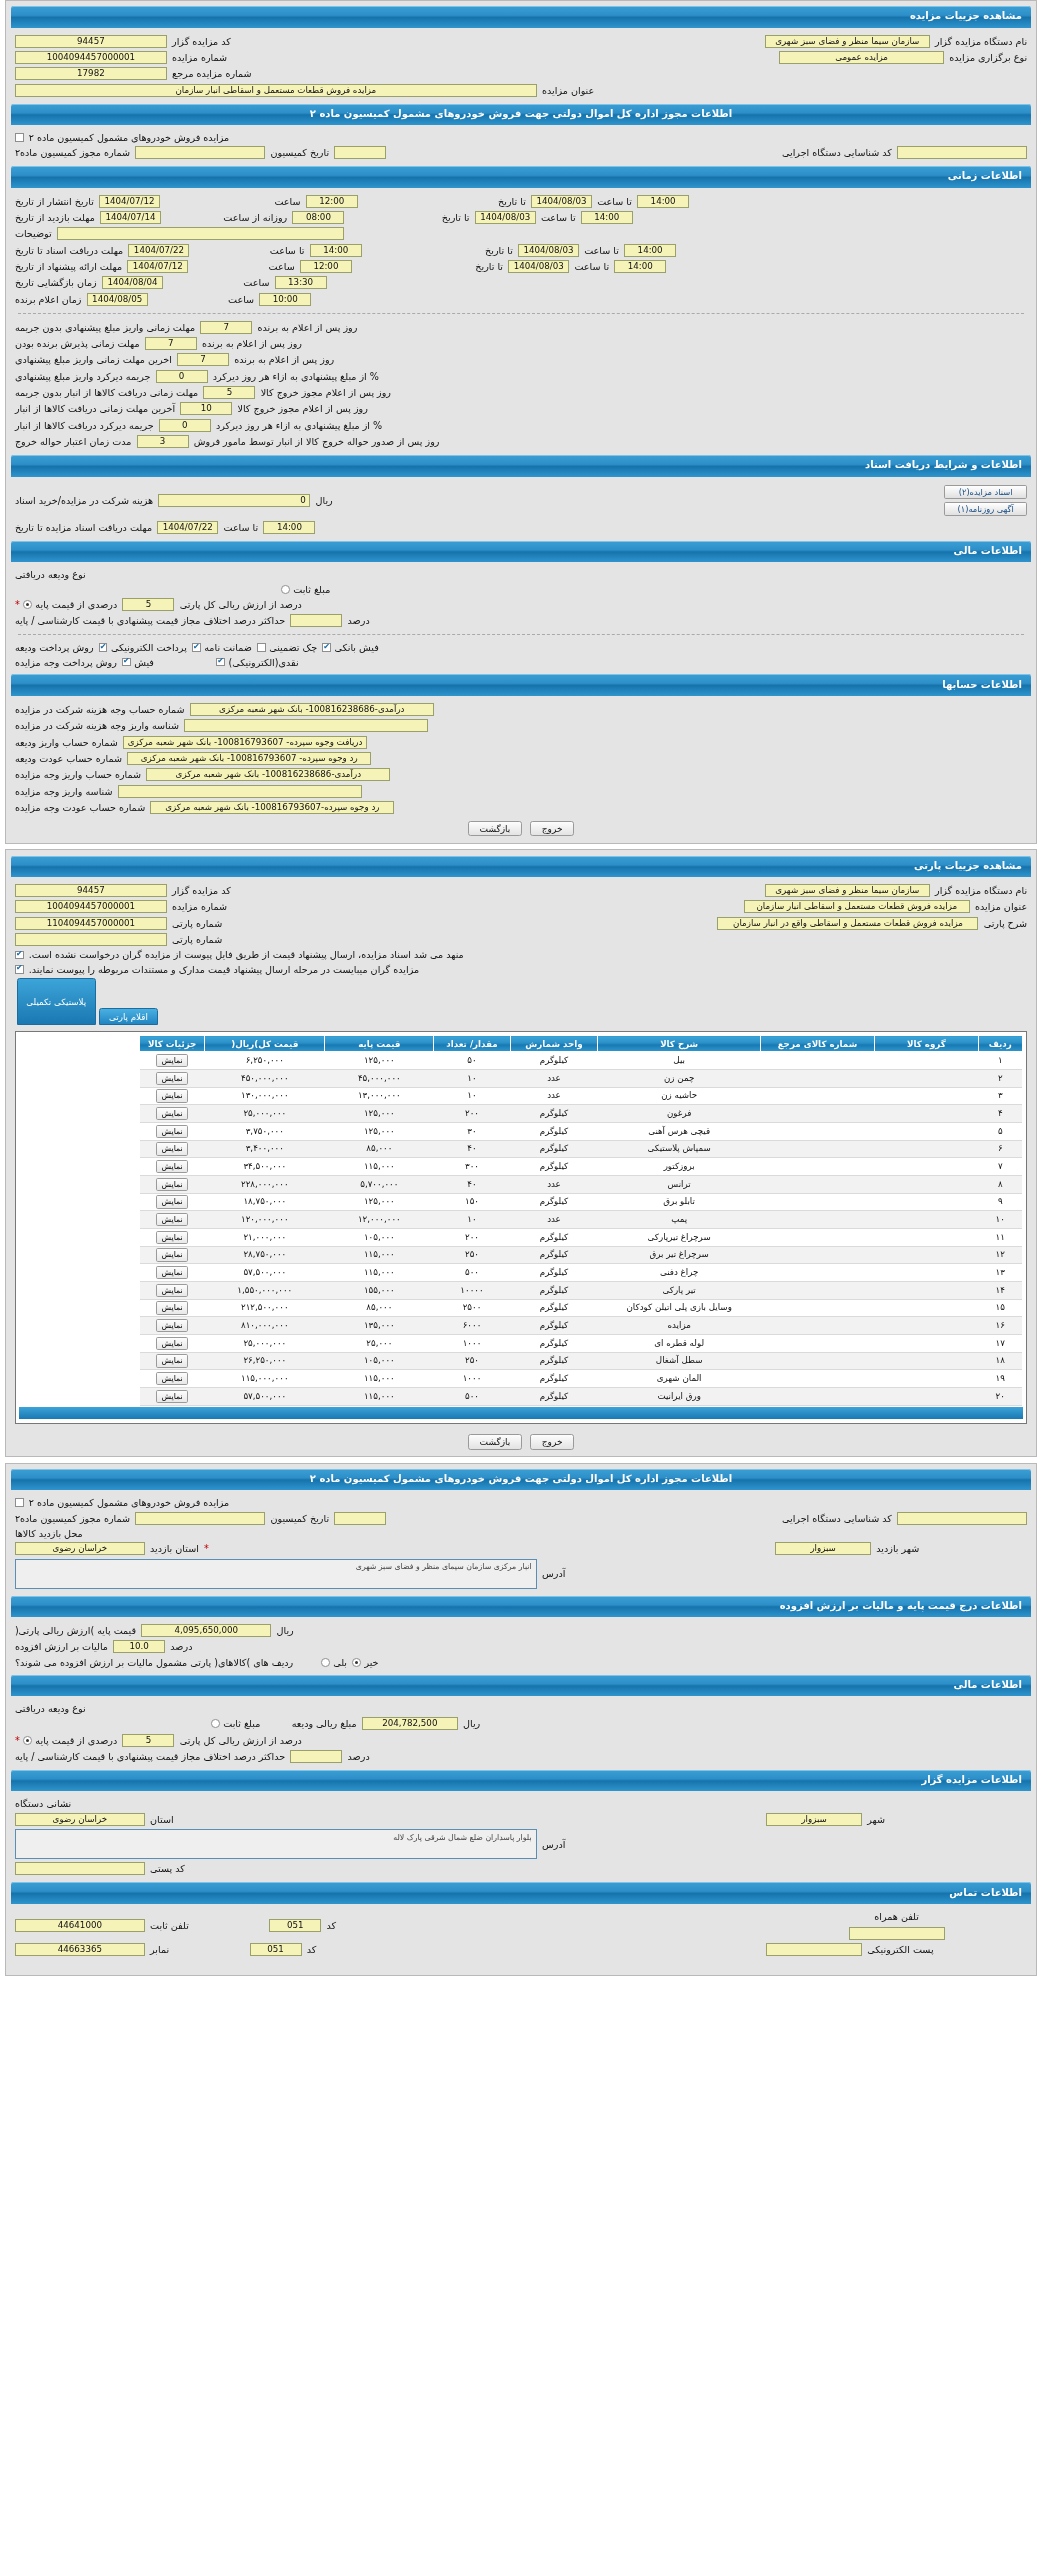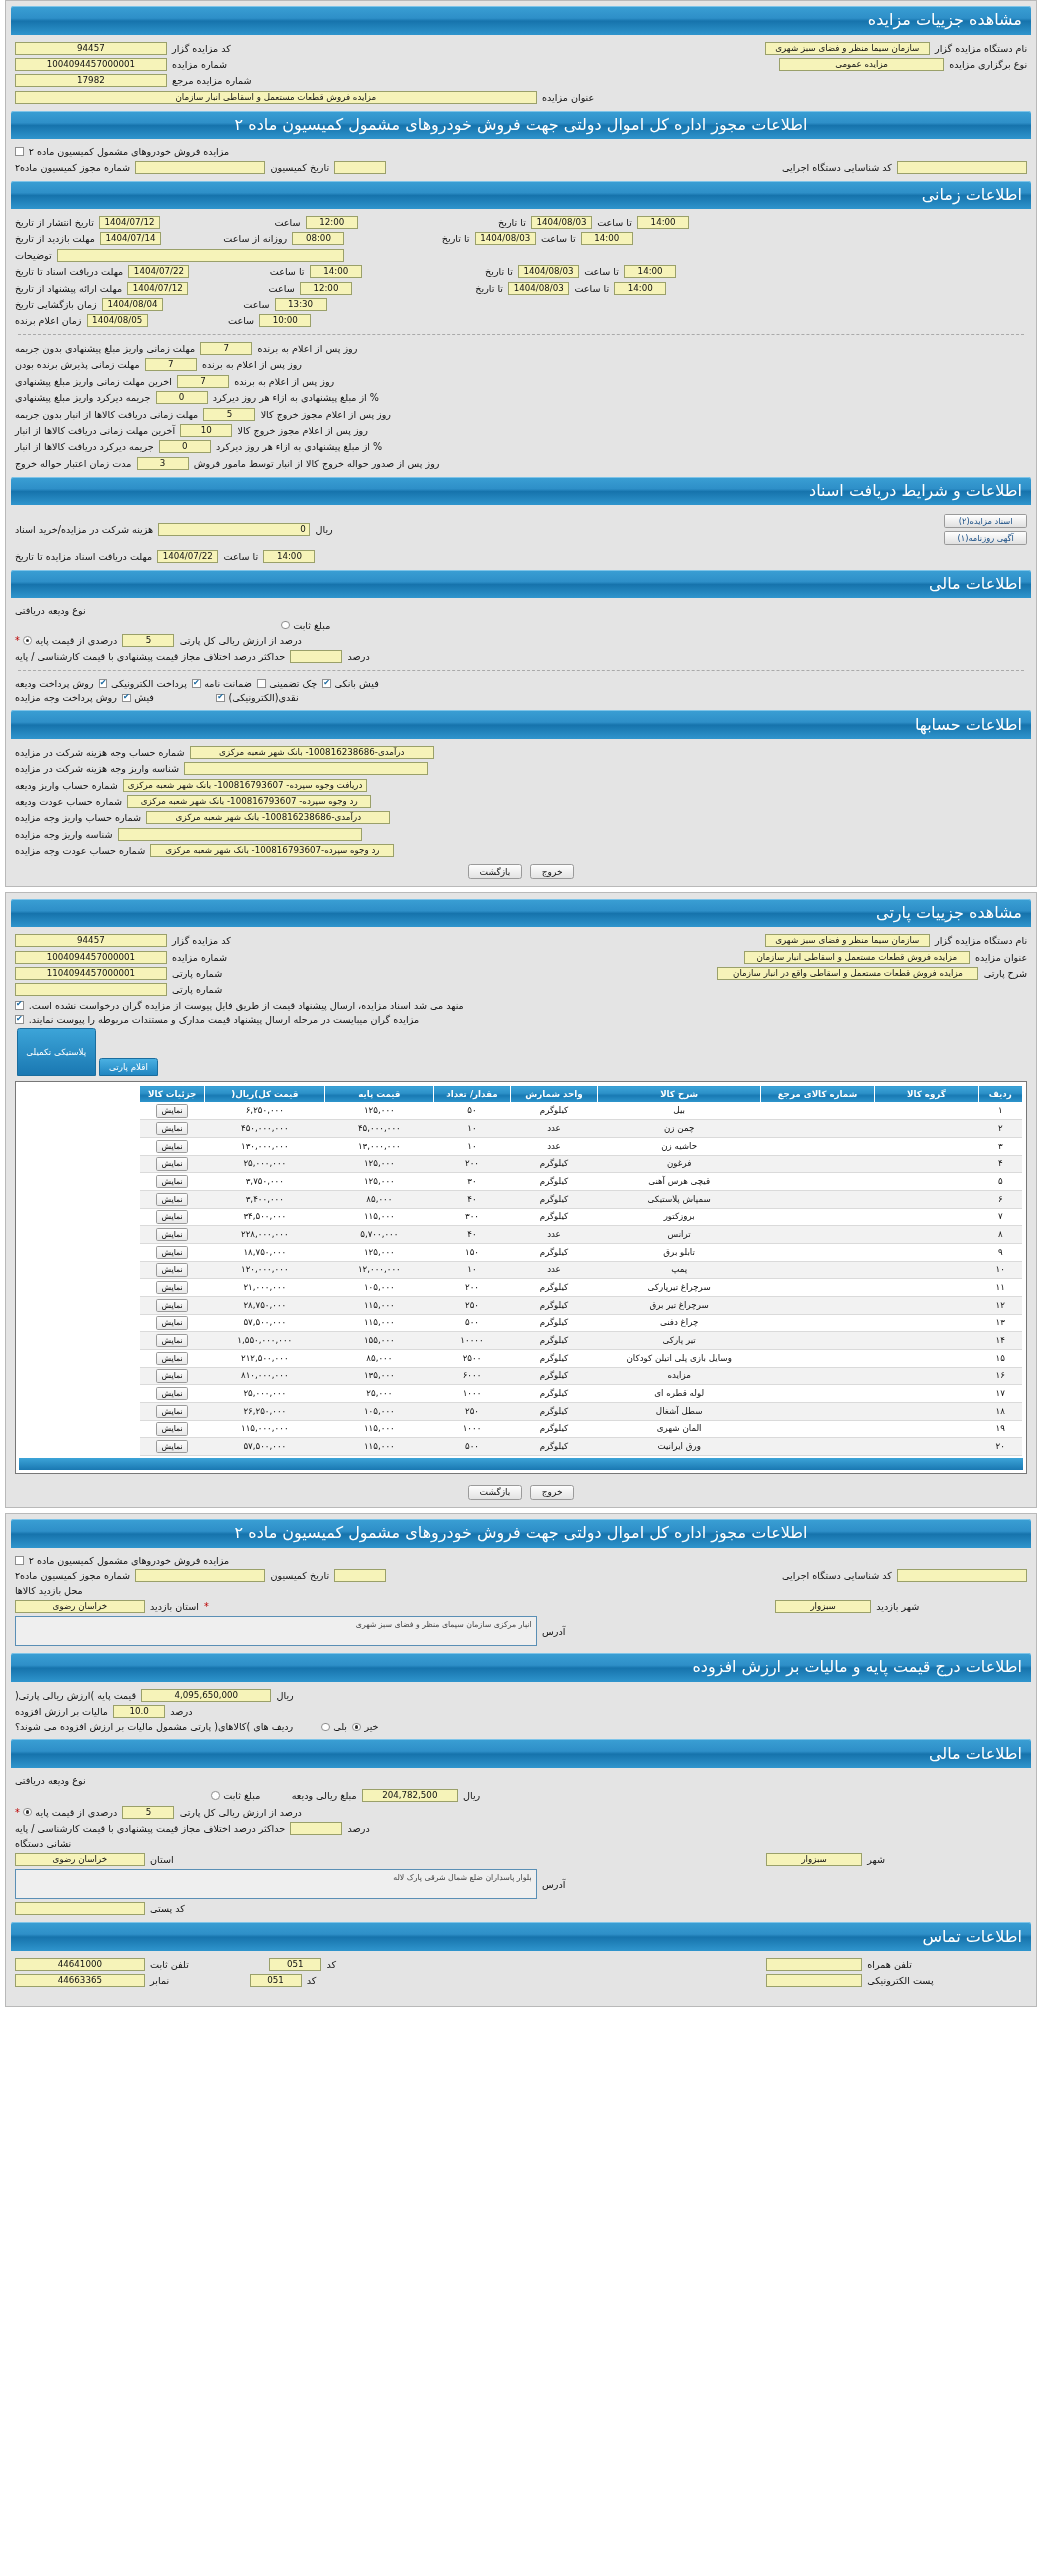--- a/index.html
+++ b/index.html
@@ -16,22 +16,22 @@
   .panel {
     background: #e4e4e4;
     border: 0.9px solid #b9b9b9;
     margin: 0 5.2px 5.2px 5.2px;
     padding: 0 0 5.2px 0;
   }
 
   .section-bar {
     background: linear-gradient(to bottom, #3a9fd4 0%, #2e8fc8 42%, #1673ac 52%, #2f95cd 100%);
     color: #ffffff;
-    font-weight: normal;
-    font-size: 16px;
+    font-weight: bold;
+    font-size: 10px;
     padding: 4.3px 8.7px 5.2px 8.7px;
     margin: 5.2px 5.2px 5.2px 5.2px;
     border-radius: 2.6px 2.6px 0 0;
     text-align: right;
     line-height: 1.2;
     box-shadow: inset 0 0.9px 0 #7fc4e8;
   }
   .section-bar.center { text-align: center; }
 
   
@@ -985,20 +985,21 @@
       </span>
     </div>
 
     <div class="row">
       <div class="flexfill"></div>
       <span class="lbl">درصد</span>
       <span class="fld w55 empty">&nbsp;</span>
       <span class="lbl">حداکثر درصد اختلاف مجاز قیمت پیشنهادی با قیمت کارشناسی / پایه</span>
     </div>
 
+    <div class="section-bar">اطلاعات مزایده گزار</div>
 
     <div class="row">
       <div class="flexfill"></div>
       <span class="lbl">نشانی دستگاه</span>
     </div>
 
     <div class="row">
       <div style="width:261px; display:flex; align-items:center; gap:5.2px; justify-content:flex-end;">
         <span class="lbl">شهر</span>
         <span class="fld w110">سبزوار</span>
@@ -1016,21 +1017,21 @@
 
     <div class="row">
       <div class="flexfill"></div>
       <span class="lbl">کد پستی</span>
       <span class="fld w150 empty">&nbsp;</span>
     </div>
 
     <div class="section-bar">اطلاعات تماس</div>
 
     <div class="row">
-      <div style="width:261px; display:flex; align-items:center; gap:5.2px; justify-content:flex-end;">
+      <div style="width:261px; display:flex; align-items:center; gap:5.2px; justify-content:flex-end;flex-direction:column;">
         <span class="lbl">تلفن همراه</span>
         <span class="fld w110 empty">&nbsp;</span>
       </div>
       <div class="flexfill"></div>
       <span class="lbl">کد</span>
       <span class="fld w40">051</span>
       <div style="width:70px"></div>
       <span class="lbl">تلفن ثابت</span>
       <span class="fld w150">44641000</span>
     </div>

